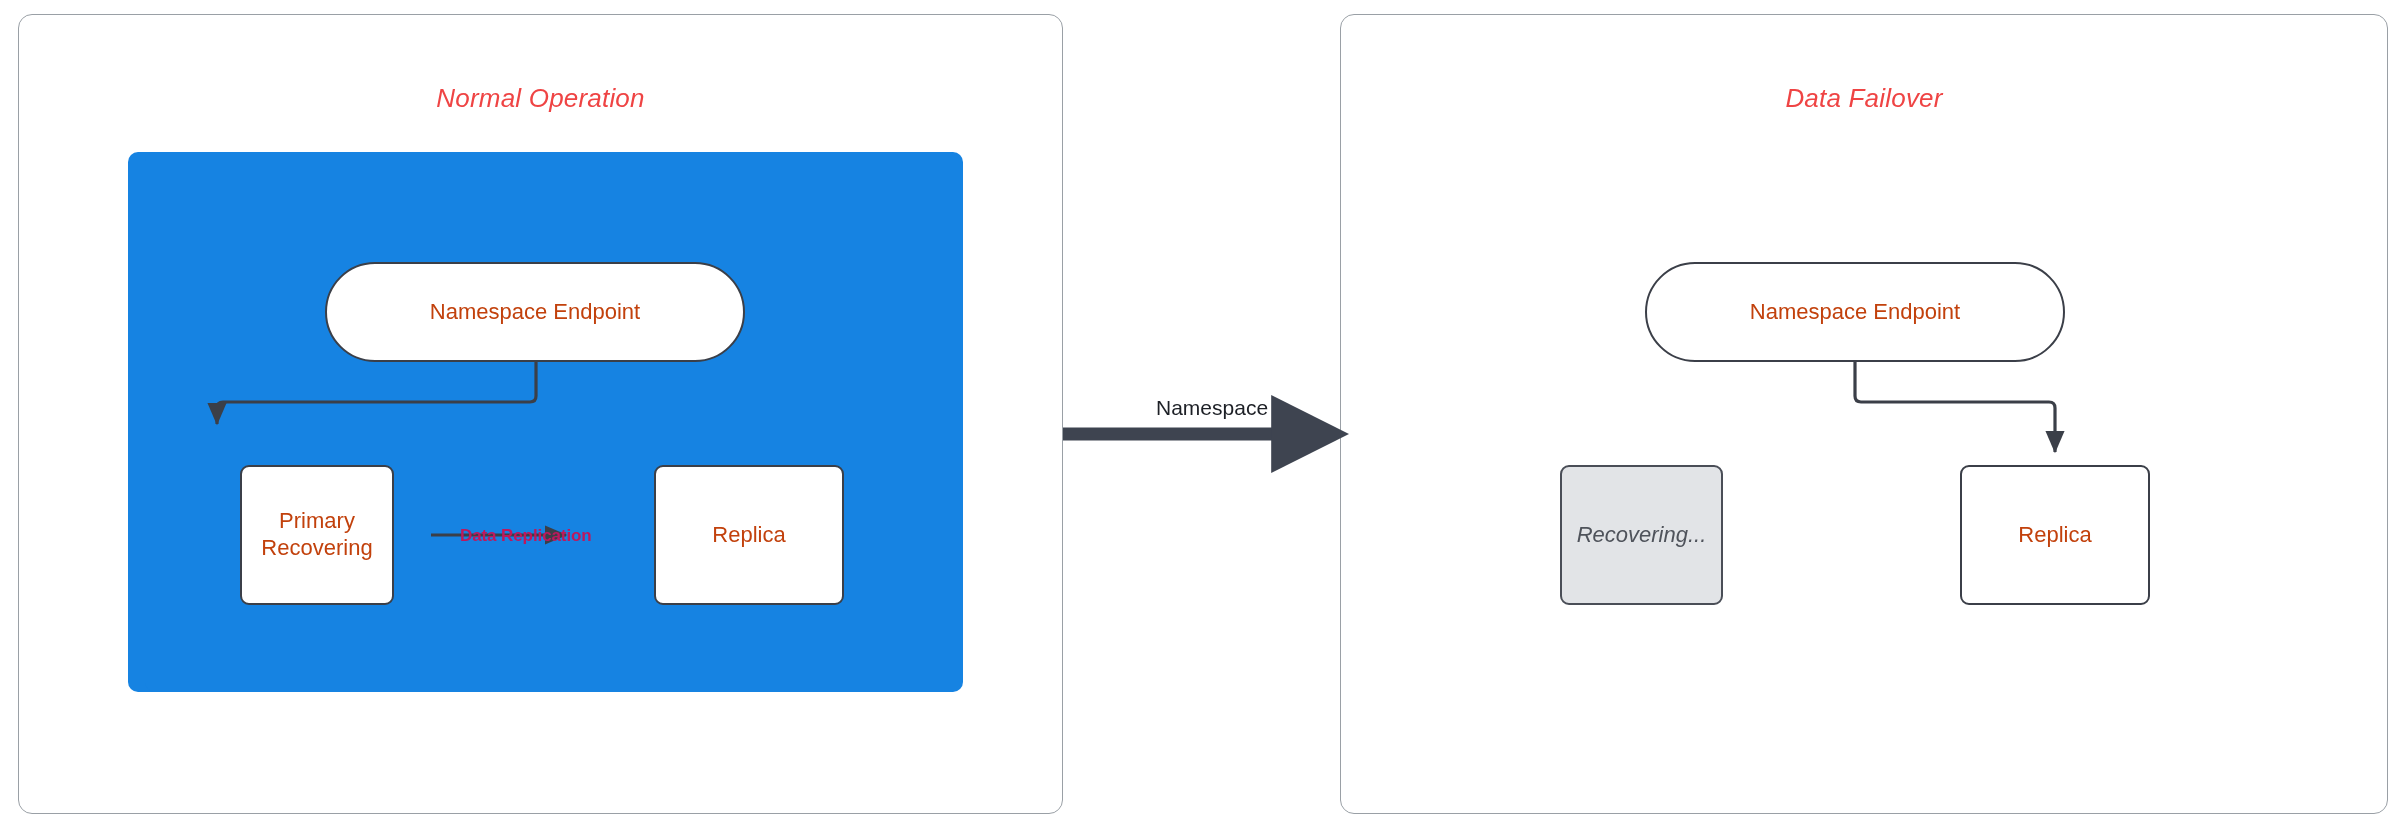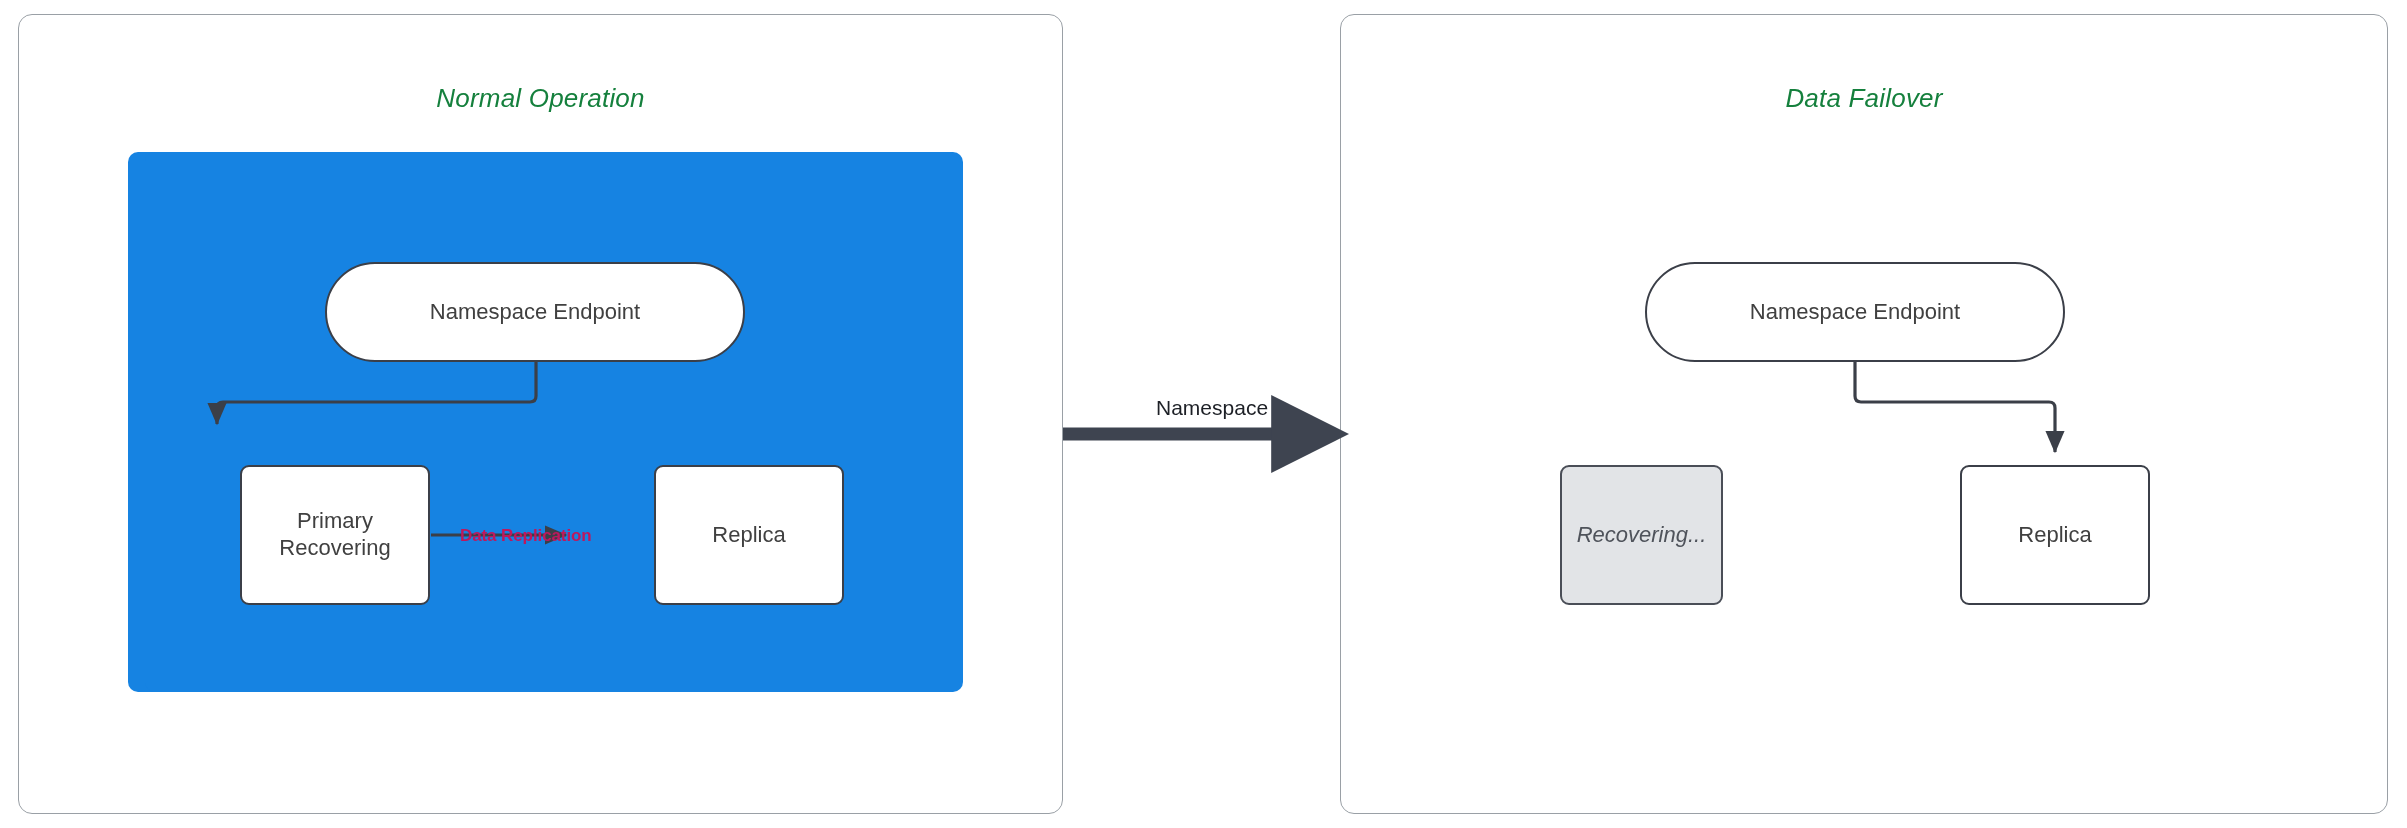--- a/index.html
+++ b/index.html
@@ -28,21 +28,21 @@
   #panel-right { left: 1340px; top: 14px; width: 1048px; height: 800px; }
 
   .panel-title {
     position: absolute;
     top: 68px;
     left: 0;
     width: 100%;
     text-align: center;
     font-style: italic;
     font-size: 26px;
-    color: #15803d;
+    color: #ef4444;
     letter-spacing: .2px;
   }
   .cluster {
     position: absolute;
     box-sizing: border-box;
     background: #1683e2;
     border-radius: 10px;
   }
   #cluster-left  { left: 128px; top: 152px; width: 818px; height: 540px; }
   #cluster-right { left: 145px; top: 152px; width: 818px; height: 540px; }
@@ -50,21 +50,21 @@
   .node {
     position: absolute;
     box-sizing: border-box;
     background: #ffffff;
     border: 2px solid #3b3f48;
     display: flex;
     align-items: center;
     justify-content: center;
     text-align: center;
     font-size: 22px;
-    color: #404040;
+    color: #c2410c;
     line-height: 1.22;
     z-index: 4;
   }
   .pill   { border-radius: 999px; }
   .boxy   { border-radius: 9px; }
   .ghost {
     background: #e2e4e7;
     border: 2px solid #4a4e57;
     color: #4f535b;
     font-style: italic;
@@ -126,21 +126,21 @@
 
     <line x1="1063" y1="434" x2="1331" y2="434" stroke="#3e4450" stroke-width="13" marker-end="url(#arrowBig)"></line>
 
     <path d="M 1855,362 L 1855,396 Q 1855,402 1861,402 L 2049,402 Q 2055,402 2055,408 L 2055,452" fill="none" stroke="#3b3f48" stroke-width="3.2" marker-end="url(#arrowDark)"></path>
   </svg>
 
   <div class="node pill" id="endpoint-left" style="left:325px; top:262px; width:420px; height:100px;">
     <span>Namespace Endpoint</span>
   </div>
 
-  <div class="node boxy" id="primary-left" style="left:240px; top:465px; width:190px; height:140px; flex-direction:column;">
+  <div class="node boxy" id="primary-left" style="left:240px; top:465px; width:154px; height:140px; flex-direction:column;">
     <span>Primary</span>
     <span>Recovering</span>
   </div>
 
   <div class="node boxy" id="replica-left" style="left:654px; top:465px; width:190px; height:140px;">
     <span>Replica</span>
   </div>
 
   <div class="edge-label" style="left:460px; top:526px;">Data Replication</div>
 

